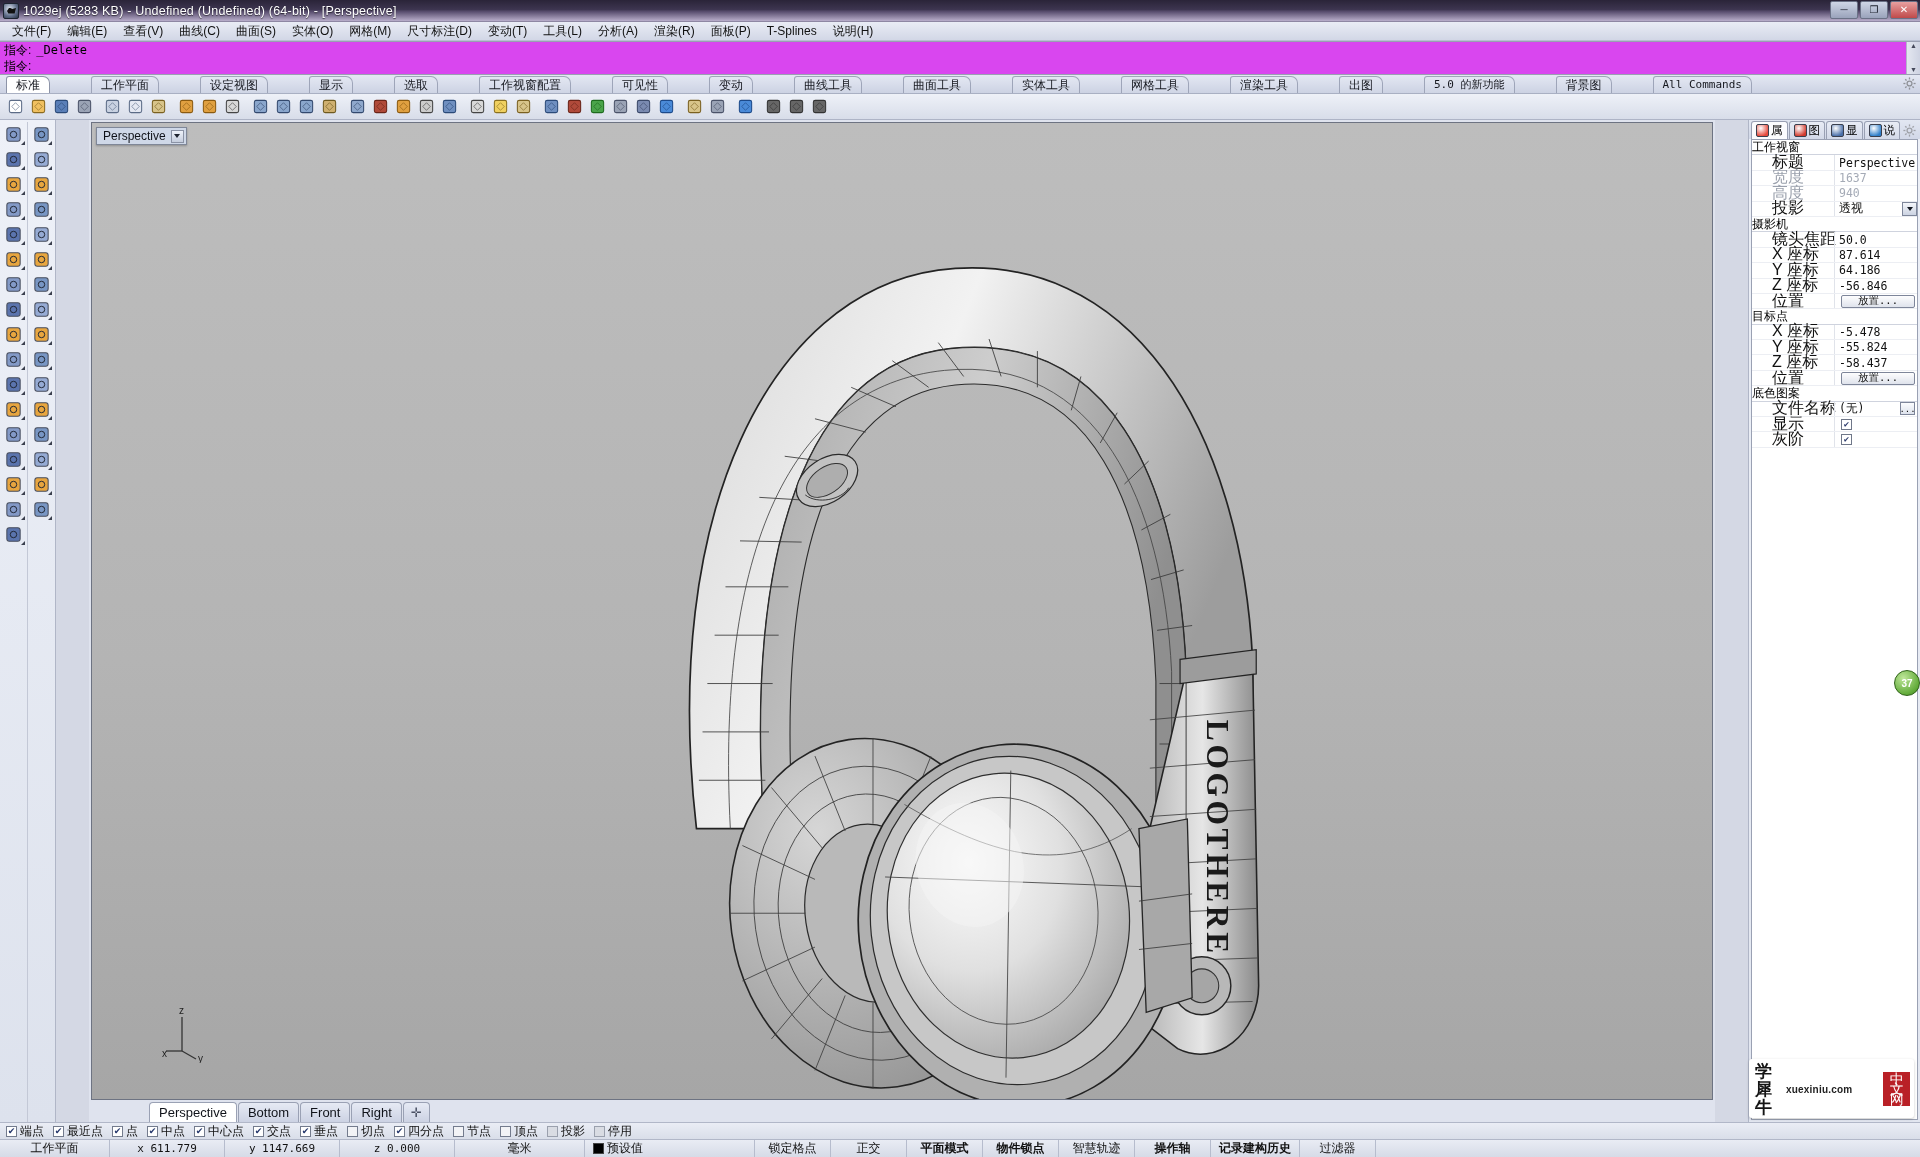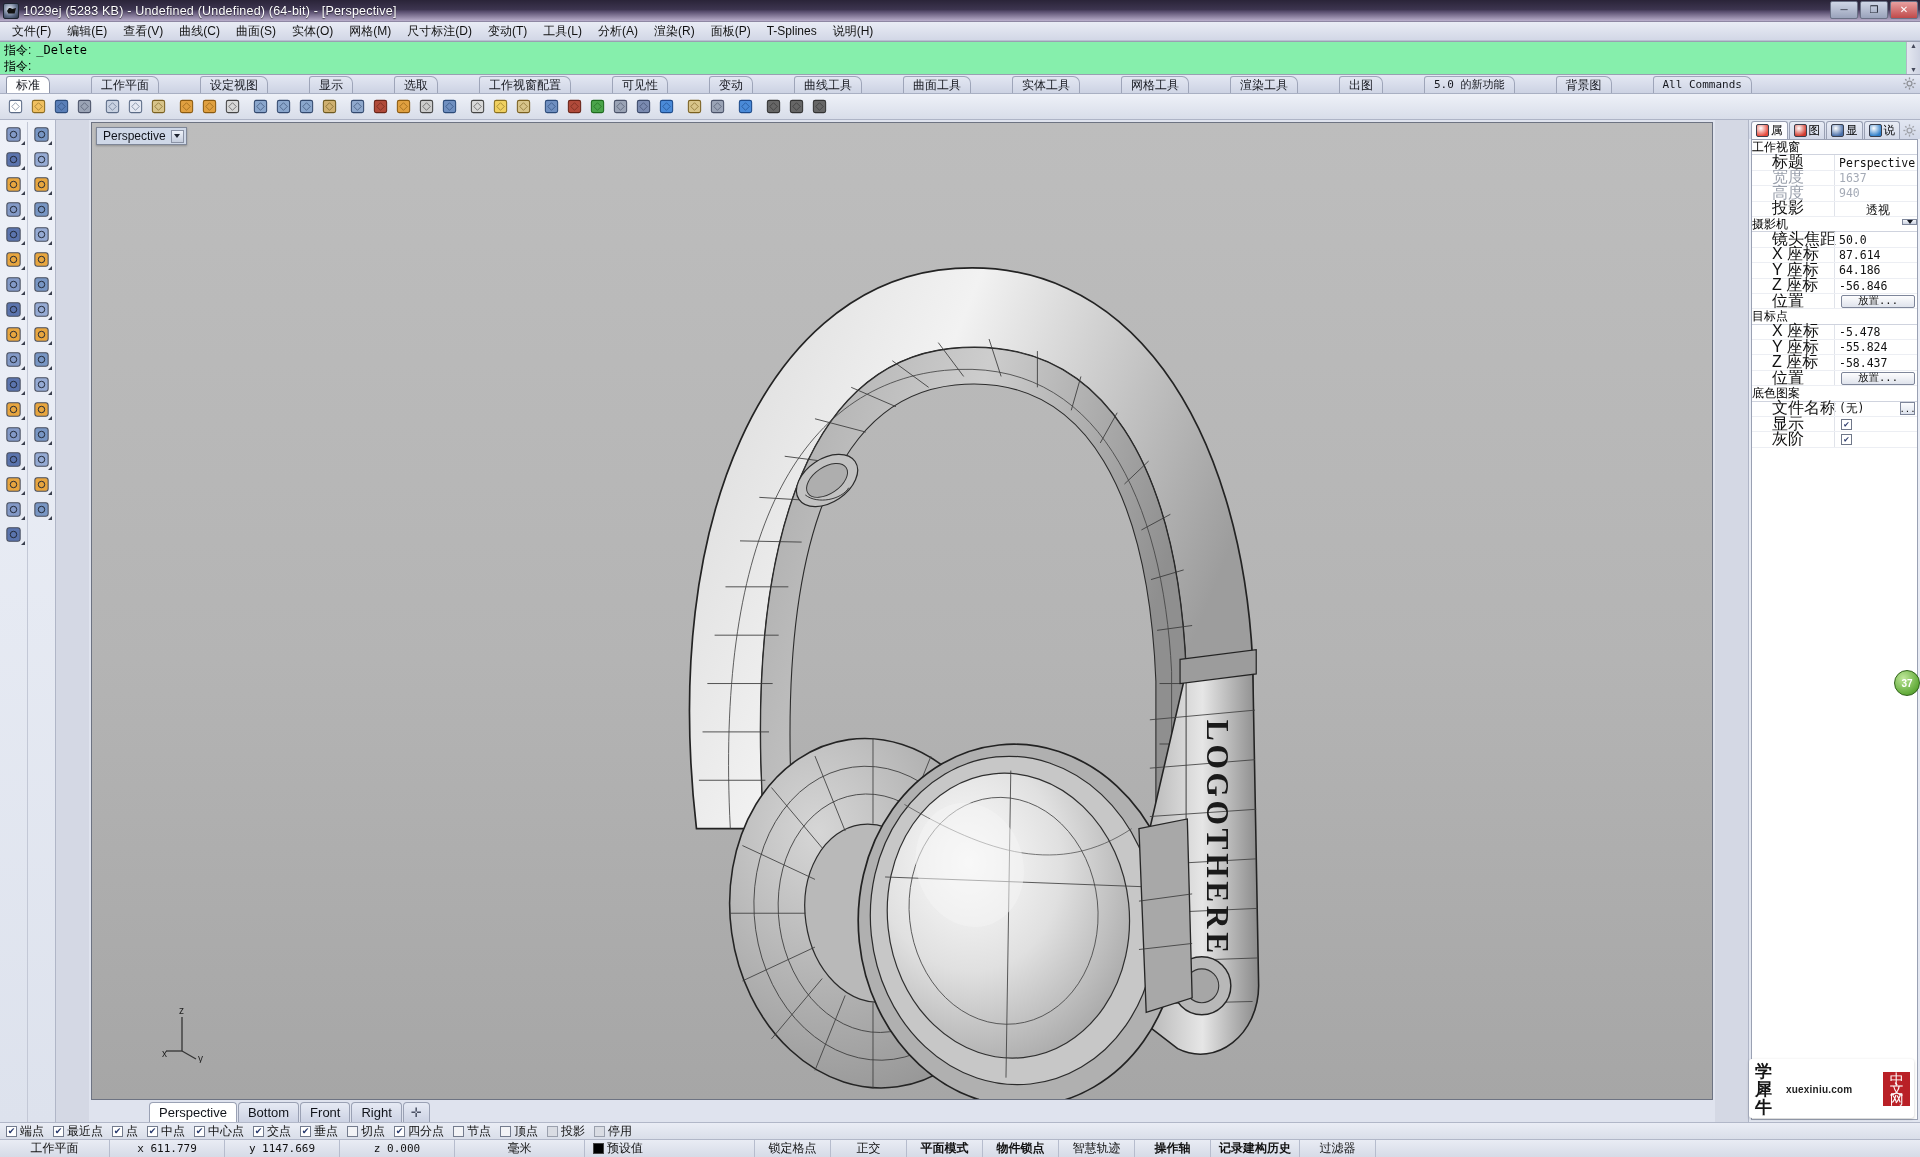--- a/index.html
+++ b/index.html
@@ -47,21 +47,21 @@
   .menubar {
     height: 19px; display: flex; align-items: center;
     background: linear-gradient(to bottom, #e9ecf5, #d2d7e6);
     border-bottom: 1px solid #b9bfd2;
     padding-left: 4px;
   }
   .menubar .mi { padding: 1px 8px; font-size: 12px; color: #111; white-space: nowrap; }
 
   
   .cmdarea {
-    background: #86efac;
+    background: #d946ef;
     border: 1px solid #9aa0b2;
     border-left: 0; border-right: 0;
     position: relative;
     padding-left: 4px;
   }
   .cmdline { height: 16px; font-family: "DejaVu Sans Mono", monospace; font-size: 12px; color: #000; display: flex; align-items: center; }
   .cmdline .zh { font-family: "Liberation Sans", sans-serif; }
   .cmd-scroll {
     position: absolute; right: 0; top: 0; width: 14px; height: 100%;
     background: linear-gradient(to right, #e4e7f0, #ced3e2);
@@ -179,21 +179,21 @@
 
   .rp-body { flex: 1; background: #ffffff; border: 1px solid #9aa1b3; margin: 0 2px 2px 2px; overflow: hidden; }
   .prow { display: flex; height: 15.4px; align-items: center; border-bottom: 1px solid #eceef3; }
   .prow.group { background: #ffffff; border-bottom: 1px solid #cfd3de; }
   .prow.group .glabel { font-size: 12px; color: #000; }
   .pkey { width: 82px; padding-left: 20px; font-size: 16px; color: #111; white-space: nowrap; }
   .pkey.dim { color: #9aa0ac; }
   .pval { flex: 1; font-family: "DejaVu Sans Mono", monospace; font-size: 11.5px; color: #111; padding-left: 4px;
      border-left: 1px solid #e0e3ea; height: 100%; display: flex; align-items: center; }
   .pval.dim { color: #a4aab6; }
-  .pval.zh { font-family: "Liberation Sans", sans-serif; font-size: 12px; flex-direction: column; }
+  .pval.zh { font-family: "Liberation Sans", sans-serif; font-size: 12px; }
   .pbtn {
     margin: 0 2px 0 2px; flex: 1; height: 13px;
     background: linear-gradient(to bottom, #fdfdfe, #dfe3ec);
     border: 1px solid #7e869a; border-radius: 2px;
     font-family: "DejaVu Sans Mono", monospace; font-size: 10.5px;
     display: flex; align-items: center; justify-content: center; color: #111;
   }
   .pdrop { width: 15px; height: 14px; background: linear-gradient(#f4f6fa,#ccd3e2); border: 1px solid #7e869a;
      display:flex; align-items:center; justify-content:center; margin-left:auto; }
   .pdrop::after { content:""; border-left:3.5px solid transparent; border-right:3.5px solid transparent; border-top:4px solid #141821; }

